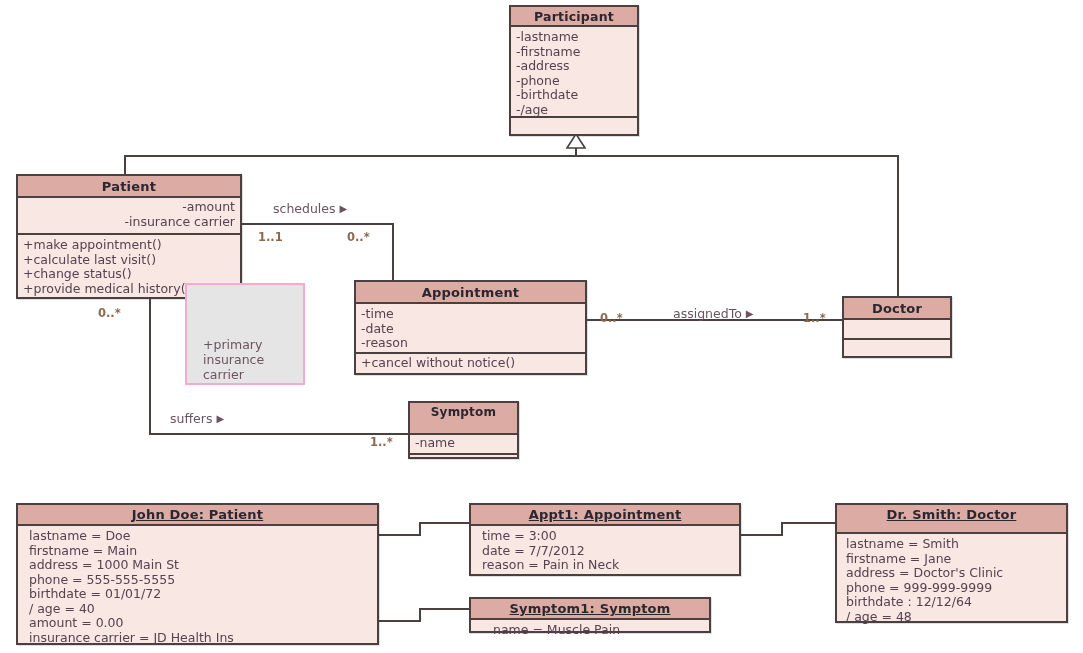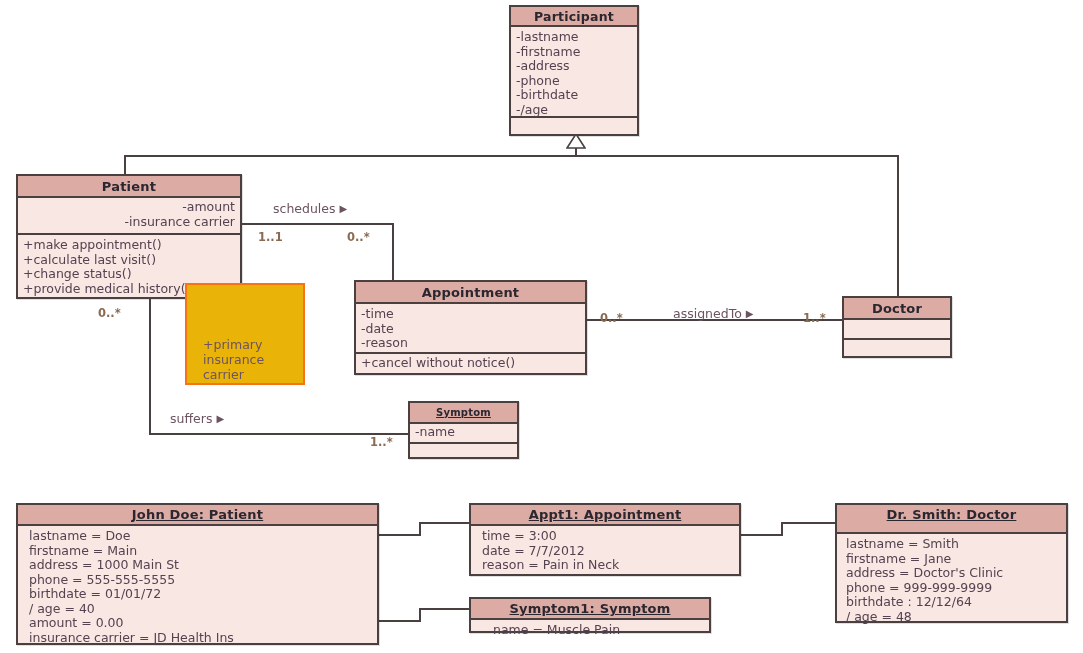--- a/index.html
+++ b/index.html
@@ -79,22 +79,22 @@
     font-size: 12.5px;
   }
   .arrow-glyph {
     font-size: 10px;
     color: #6b5360;
     vertical-align: 1px;
   }
   
   .assoc-class {
     position: absolute;
-    border: 2px solid #f97316;
-    background: #eab308;
+    border: 2px solid #f9a8d4;
+    background: #e5e5e5;
     box-sizing: border-box;
   }
   .assoc-class .ac-text {
     position: absolute;
     color: #6b5360;
     white-space: nowrap;
     line-height: 1.12em;
   }
 </style>
 </head>
@@ -197,21 +197,21 @@
   </div>
 
   <div class="ln h" style="left:149px; top:433px; width:259px;"></div>
   <div class="assoc-name" style="left:170px; top:411px;">
     <span>suffers</span>
     <span class="arrow-glyph">▶</span>
   </div>
   <div class="mult" style="left:370px; top:435px;">1..*</div>
 
   <div class="uml-box" style="left:408px; top:401px; width:111px; height:58px;">
-    <div class="uml-header" style="height:21px; line-height:19px; font-size:10px;text-decoration:underline;">
+    <div class="uml-header" style="height:32px; line-height:19px; font-size:12px;">
       <span>Symptom</span>
     </div>
     <div class="uml-compartment" style="height:18px; font-size:12.5px; padding-top:1px;">
       <div class="line">-name</div>
     </div>
     <div class="uml-compartment sep" style="height:16px;"></div>
   </div>
 
   <div class="ln h" style="left:379px; top:534px; width:42px;"></div>
   <div class="ln v" style="left:419px; top:522px; height:14px;"></div>

